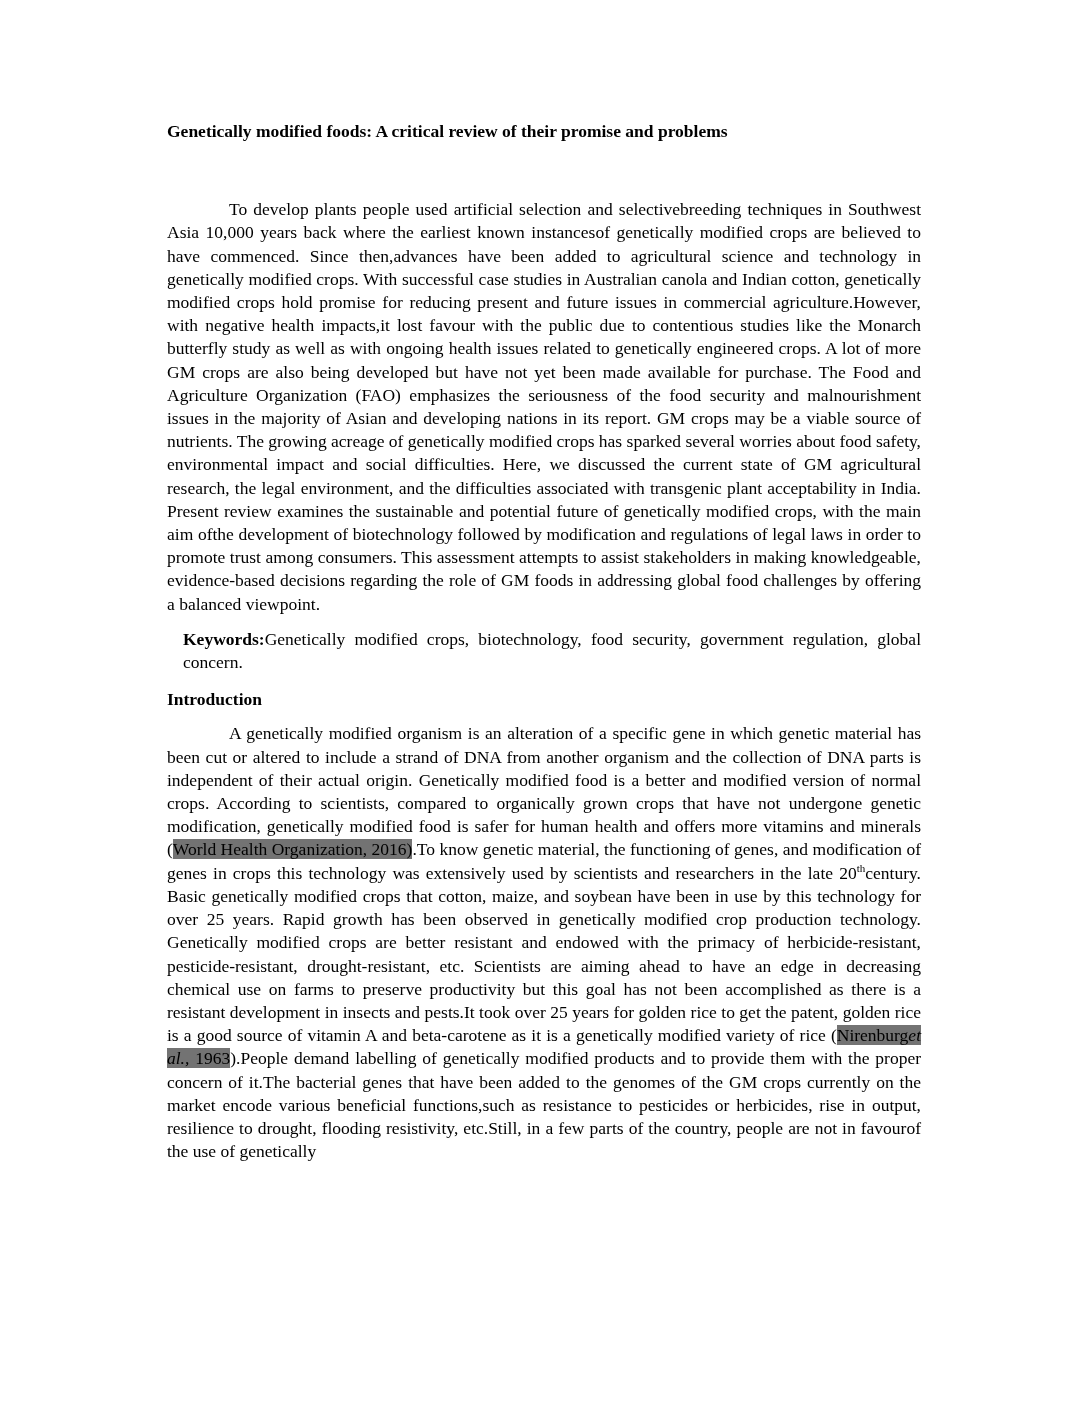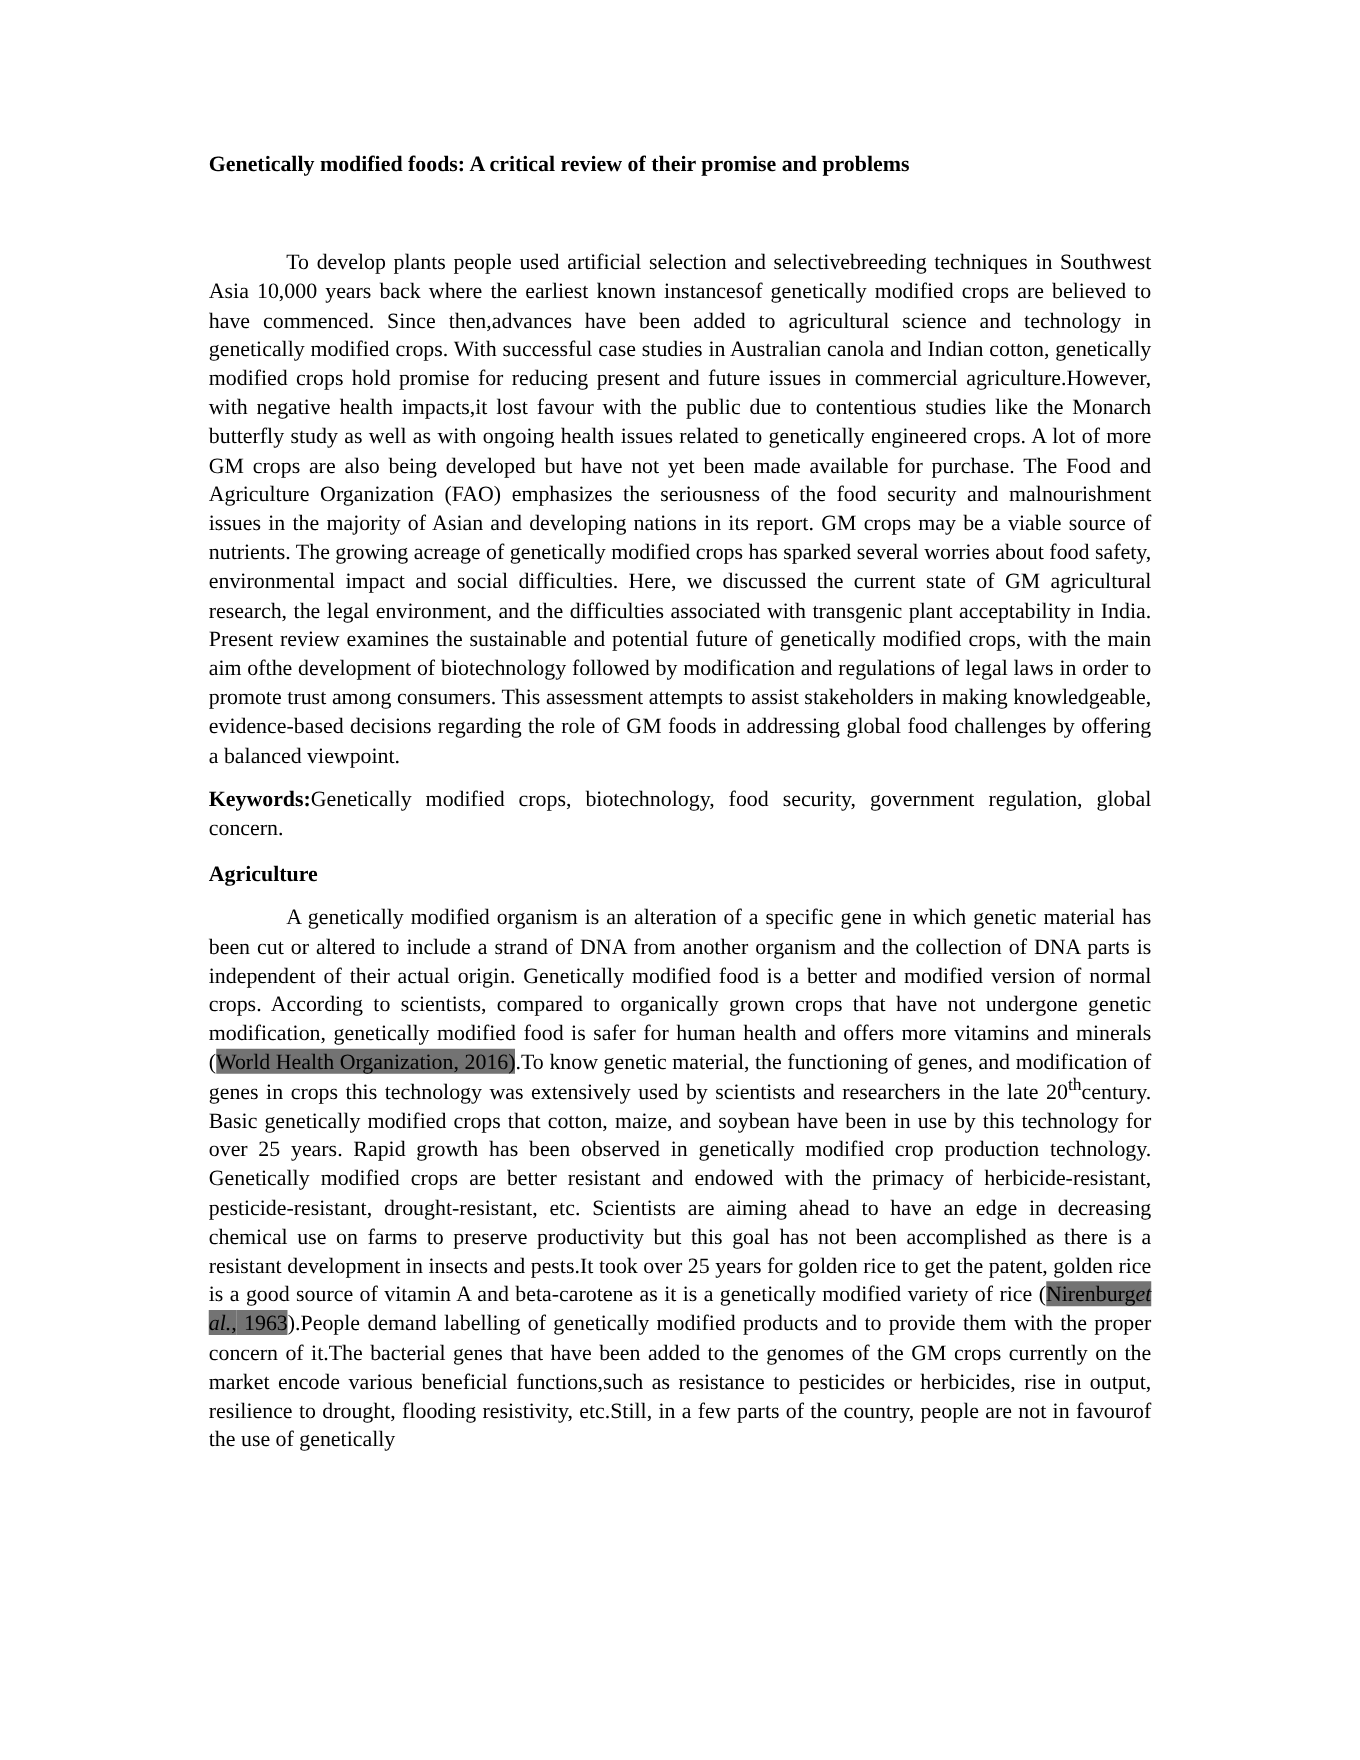--- a/index.html
+++ b/index.html
@@ -37,25 +37,25 @@
     font-size:17.5px;
     line-height:23.2px;
     font-weight:bold;
     text-align:left;
   }
   .heading-intro{
     margin-top:14px;
     margin-bottom:11px;
   }
   .indent{ text-indent:62px; }
-  .keywords{ margin-top:12px; }
+  .keywords{ margin-top:12px;margin-left:16px; }
   .kw-label{ font-weight:bold; }
   .hl{ background:#737373; }
   .ital{ font-style:italic; }
-  .sup{ vertical-align:super; font-size:14px; line-height:0; }
+  .sup{ vertical-align:super; font-size:11px; line-height:0; }
   .link-frag{
     position:absolute;
     left:588px;
     top:1395px;
     width:56px;
     height:7px;
     background:linear-gradient(90deg,#2a35c8 0px,#2a35c8 19px,transparent 19px,transparent 23px,#2a35c8 23px,#2a35c8 56px);
   }
 </style>
 </head>
@@ -64,20 +64,20 @@
 <div class="page">
   <div class="content">
 
     <p class="doc-title">Genetically modified foods: A critical review of their promise and problems</p>
 
 
     <p class="para indent">To develop plants people used artificial selection and selectivebreeding techniques in Southwest Asia 10,000 years back where the earliest known instancesof genetically modified crops are believed to have commenced. Since then,advances have been added to agricultural science and technology in genetically modified crops. With successful case studies in Australian canola and Indian cotton, genetically modified crops hold promise for reducing present and future issues in commercial agriculture.However, with negative health impacts,it lost favour with the public due to contentious studies like the Monarch butterfly study as well as with ongoing health issues related to genetically engineered crops.  A lot of more GM crops are also being developed but have not yet been made available for purchase. The Food and Agriculture Organization (FAO) emphasizes the seriousness of the food security and malnourishment issues in the majority of Asian and developing nations in its report. GM crops may be a viable source of nutrients. The growing acreage of genetically modified crops has sparked several worries about food safety, environmental impact and social difficulties. Here, we discussed the current state of GM agricultural research, the legal environment, and the difficulties associated with transgenic plant acceptability in India. Present review examines the sustainable and potential future of genetically modified crops, with the main aim ofthe development of biotechnology followed by modification and regulations of legal laws in order to promote trust among consumers. This assessment attempts to assist stakeholders in making knowledgeable, evidence-based decisions regarding the role of GM foods in addressing global food challenges by offering a balanced viewpoint.</p>
 
     <p class="para keywords"><span class="kw-label">Keywords:</span><span>Genetically modified crops, biotechnology, food security, government regulation, global concern.</span></p>
 
-    <p class="section-heading heading-intro">Agriculture</p>
+    <p class="section-heading heading-intro">Introduction</p>
 
     <p class="para indent"><span>A genetically modified organism is an alteration of a specific gene in which genetic material has been cut or altered to include a strand of DNA from another organism and the collection of DNA parts is independent of their actual origin. Genetically modified food is a better and modified version of normal crops. According to scientists, compared to organically grown crops that have not undergone genetic modification, genetically modified food is safer for human health and offers more vitamins and minerals (</span><span class="hl">World Health Organization, 2016)</span><span>.To know genetic material, the functioning of genes, and modification of genes in crops this technology was extensively used by scientists and researchers in the late 20</span><span class="sup">th</span><span>century. Basic genetically modified crops that cotton, maize, and soybean have been in use by this technology for over 25 years. Rapid growth has been observed in genetically modified crop production technology. Genetically modified crops are better resistant and endowed with the primacy of herbicide-resistant, pesticide-resistant, drought-resistant, etc. Scientists are aiming ahead to have an edge in decreasing chemical use on farms to preserve productivity but this goal has not been accomplished as there is a resistant development in insects and pests.It took over 25 years for golden rice to get the patent, golden rice is a good source of vitamin A and beta-carotene as it is a genetically modified variety of rice (</span><span class="hl">Nirenburg</span><span class="hl ital">et al.,</span><span class="hl"> 1963</span><span>).People demand labelling of genetically modified products and to provide them with the proper concern of it.The bacterial genes that have been added to the genomes of the GM crops currently on the market encode various beneficial functions,such as resistance to pesticides or herbicides, rise in output, resilience to drought, flooding resistivity, etc.Still, in a few parts of the country, people are not in favourof the use of genetically</span></p>
 
   </div>
 
   <div class="link-frag"></div>
 </div>
 
 </body></html>

